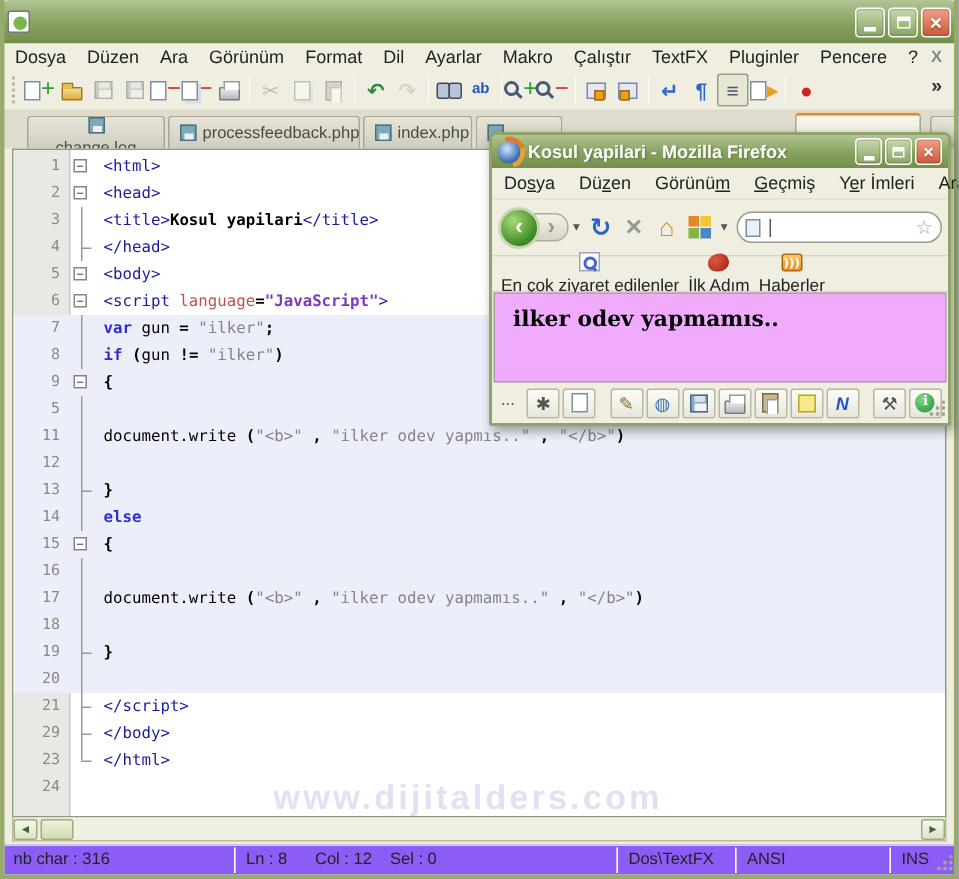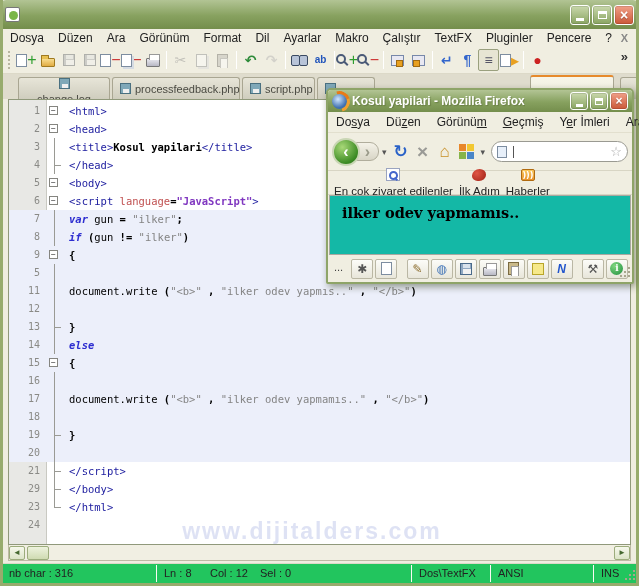--- a/index.html
+++ b/index.html
@@ -79,35 +79,35 @@
   .ln{width:38px;flex:none;color:#8A8A86;font:10px/18px "DejaVu Sans Mono",monospace;text-align:right;padding-right:7px;}
   .fold{width:17px;flex:none;position:relative;}
   .fl{position:absolute;left:7px;top:0;bottom:0;width:1px;background:#9A9A94;}
   .fl.half{bottom:50%;}
   .ft{position:absolute;left:7px;top:50%;width:7px;height:1px;background:#9A9A94;}
   .foldbox{position:absolute;left:2px;top:4px;width:9px;height:9px;border:1px solid #858580;background:#fff;
     font:8px/8px "DejaVu Sans Mono",monospace;text-align:center;color:#444;}
   .ct{flex:1;font:10.5px/18px "DejaVu Sans Mono",monospace;white-space:pre;padding-left:5px;color:#000;}
   .c-tag{color:#1B1B9E;} .c-b{font-weight:bold;color:#000;}
   .c-attr{color:#C05050;} .c-val{color:#8038C0;font-weight:bold;}
-  .c-kw{color:#2D2DD0;font-weight:bold;font-style:italic;}
+  .c-kw{color:#2D2DD0;font-weight:bold;}
   .c-str{color:#848484;} .c-op{color:#000;font-weight:bold;} .c-pl{color:#000;}
   .watermark{position:absolute;left:138px;top:418px;width:330px;text-align:center;
     font:bold 23px "Liberation Sans",sans-serif;letter-spacing:2px;color:rgba(195,203,235,.55);pointer-events:none;}
 
   
   .np-hscroll{position:absolute;left:8px;right:8px;top:545px;height:16px;background:#F1EFE3;
     border:1px solid #BDB9A4;border-top:none;display:flex;align-items:center;}
   .sc-btn{width:16px;height:14px;background:linear-gradient(#F6F8EC,#DCE4C8);border:1px solid #9CAC7C;border-radius:2px;
     color:#44682F;font-size:8px;display:flex;align-items:center;justify-content:center;flex:none;}
   .sc-thumb{width:22px;height:14px;margin-left:2px;background:linear-gradient(#EDF2DD,#CFDBB2);border:1px solid #9CAC7C;border-radius:2px;}
   .sc-spacer{flex:1;}
 
   
-  .np-status{position:absolute;left:3px;right:3px;top:563px;height:20px;background:#22c55e;
+  .np-status{position:absolute;left:3px;right:3px;top:563px;height:20px;background:#8b5cf6;
     border-top:1px solid #DCD9C8;font-size:11px;color:#222;}
   .np-status span{position:absolute;top:3px;white-space:pre;}
   .st-sep{position:absolute;top:1px;bottom:1px;width:1px;background:#C8C5B0;border-right:1px solid #FBFAF4;}
   .grip{position:absolute;right:1px;bottom:1px;width:12px;height:12px;
     background:radial-gradient(circle at 3px 9px,#A8A58D 1px,transparent 1.5px),
                radial-gradient(circle at 7px 9px,#A8A58D 1px,transparent 1.5px),
                radial-gradient(circle at 11px 9px,#A8A58D 1px,transparent 1.5px),
                radial-gradient(circle at 7px 5px,#A8A58D 1px,transparent 1.5px),
                radial-gradient(circle at 11px 5px,#A8A58D 1px,transparent 1.5px),
                radial-gradient(circle at 11px 1px,#A8A58D 1px,transparent 1.5px);}
@@ -146,21 +146,21 @@
   .url-star{margin-left:auto;color:#AAA;font-size:13px;}
   .ff-bookmarks{height:24px;flex:none;display:flex;align-items:center;gap:6px;padding:0 6px;font-size:11.5px;color:#222;
     border-bottom:1px solid #D8D5C4;}
   .bm{display:flex;align-items:center;gap:4px;white-space:nowrap;flex-direction:column;}
   .bm-search{width:14px;height:13px;background:#fff;border:1px solid #9AA4C0;position:relative;flex:none;}
   .bm-search::before{content:"";position:absolute;left:2px;top:2px;width:5px;height:5px;border:2px solid #4466CC;border-radius:50%;}
   .bm-search::after{content:"";position:absolute;left:8px;top:8px;width:2px;height:4px;background:#4466CC;transform:rotate(-45deg);}
   .bm-dino{width:14px;height:12px;background:radial-gradient(circle at 35% 35%,#E05545,#9E1F14);border-radius:55% 45% 50% 40%;flex:none;}
   .bm-feed{width:14px;height:12px;background:linear-gradient(#F8C860,#E8922A);border:1px solid #B06A10;border-radius:2px;
     color:#fff;font:bold 8px/12px "DejaVu Sans",sans-serif;text-align:center;flex:none;}
-  .ff-content{flex:1;background:#14b8a6;border:1px solid #A8A8A0;margin:0 1px;padding:8px 12px;overflow:hidden;}
+  .ff-content{flex:1;background:#f0abfc;border:1px solid #A8A8A0;margin:0 1px;padding:8px 12px;overflow:hidden;}
   .ff-output{font-family:"DejaVu Serif",serif;font-weight:bold;font-size:14.5px;color:#000;}
   .ff-status{height:27px;flex:none;display:flex;align-items:center;gap:2px;padding:0 4px;position:relative;}
   .ff-status-dots{font-size:11px;color:#444;padding:0 6px 4px 2px;}
   .ffs-btn{width:22px;height:20px;border:1px solid #BAB7A4;background:linear-gradient(#FCFCF8,#E8E6DA);
     border-radius:2px;display:flex;align-items:center;justify-content:center;flex:none;}
   .ffs-gap{width:6px;}
   .ffs-i{font-size:12px;line-height:1;}
   .ff .grip{right:2px;bottom:3px;}
 </style>
 </head>
@@ -293,21 +293,21 @@
   <div class="np-tab" style="left: 15px; width: 92px; flex-direction: column;">
         <span class="mini-floppy"></span>
         <span>change.log</span>
       </div>
       <div class="np-tab" style="left: 109px; width: 128px;">
         <span class="mini-floppy"></span>
         <span>processfeedback.php</span>
       </div>
       <div class="np-tab" style="left: 239px; width: 73px;">
         <span class="mini-floppy"></span>
-        <span>script.php</span>
+        <span>index.php</span>
       </div>
       <div class="np-tab" style="left: 314px; width: 58px;">
         <span class="mini-floppy"></span>
       </div>
     </div>
 
   <div class="np-editor" id="np-editor">
     <div class="ln-strip"></div>
     <div class="lines" id="code-lines">
         <div class="row">

